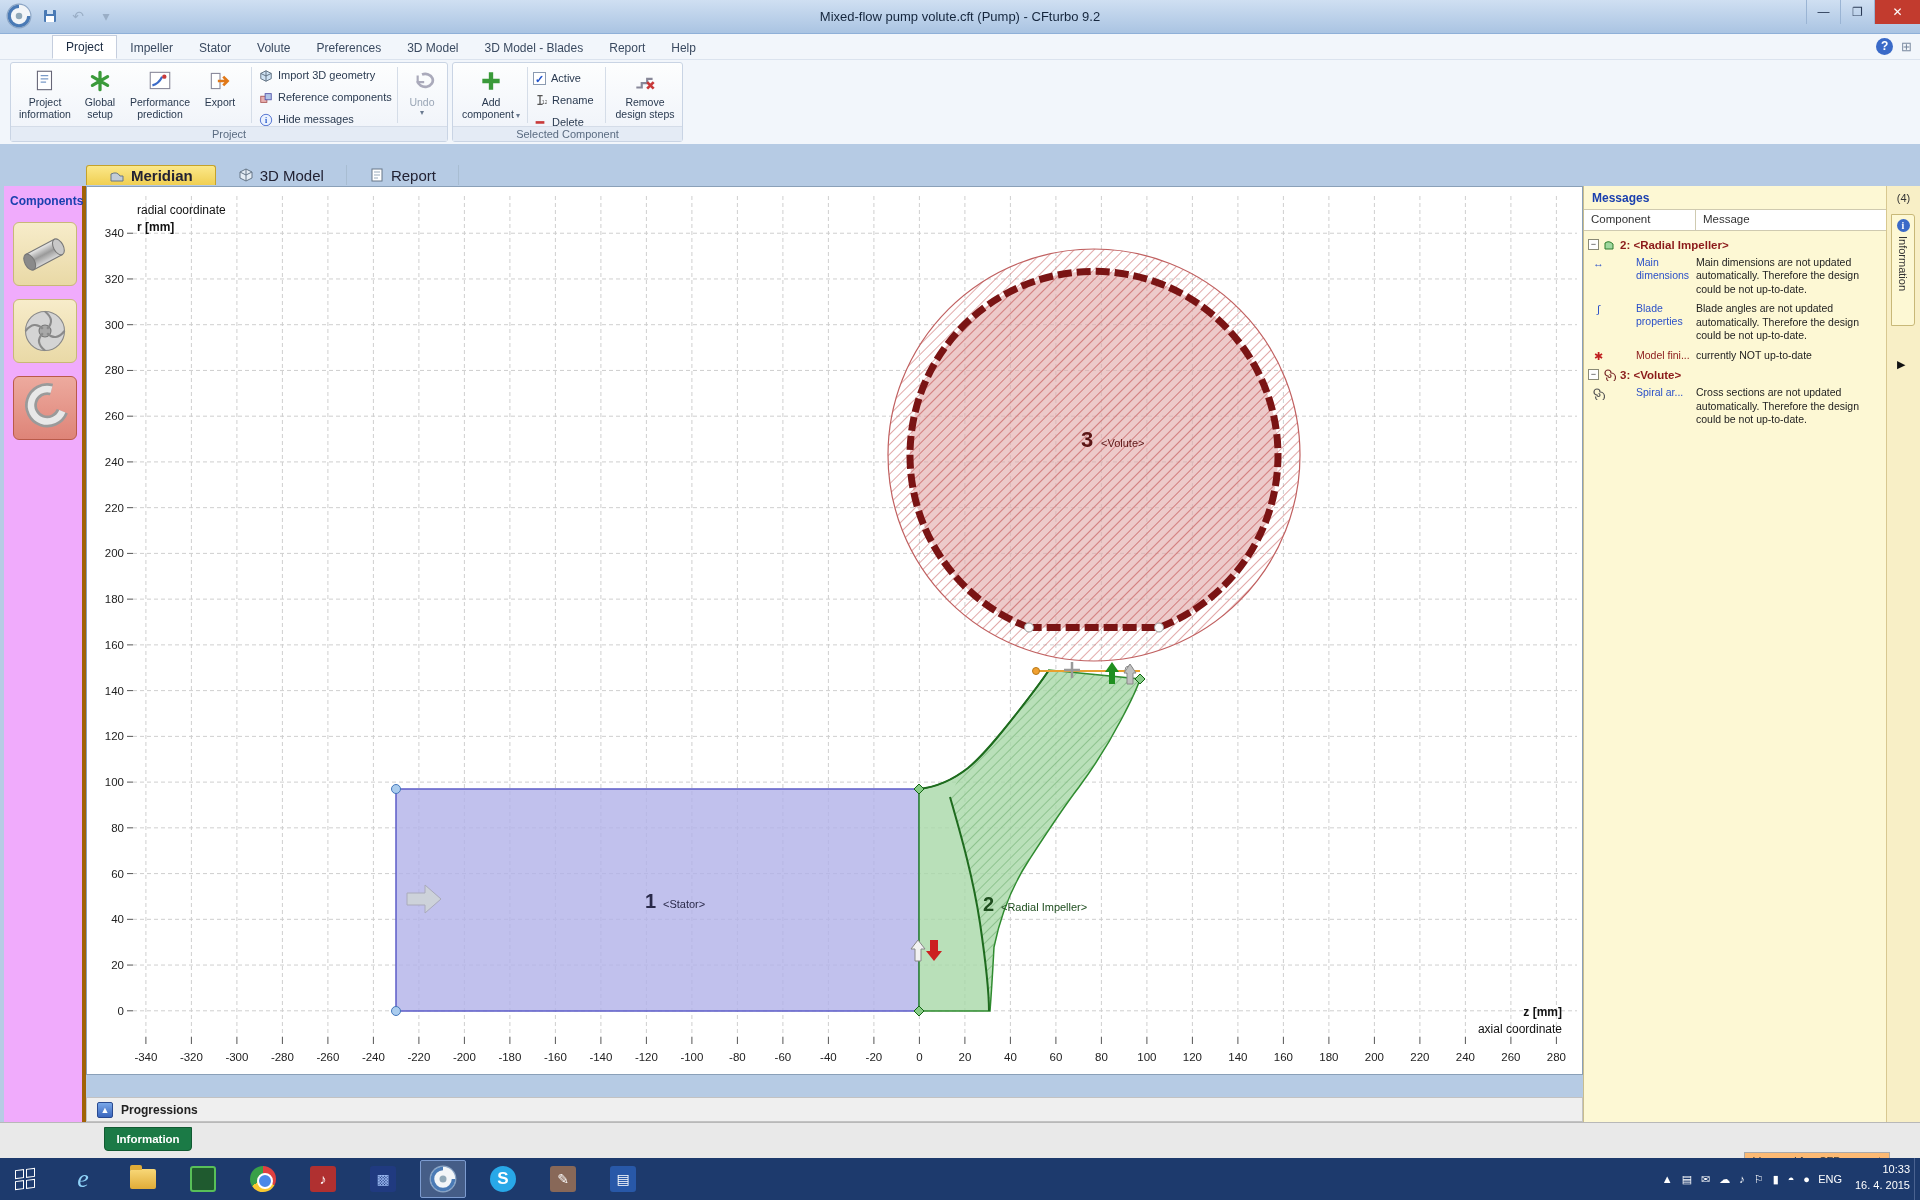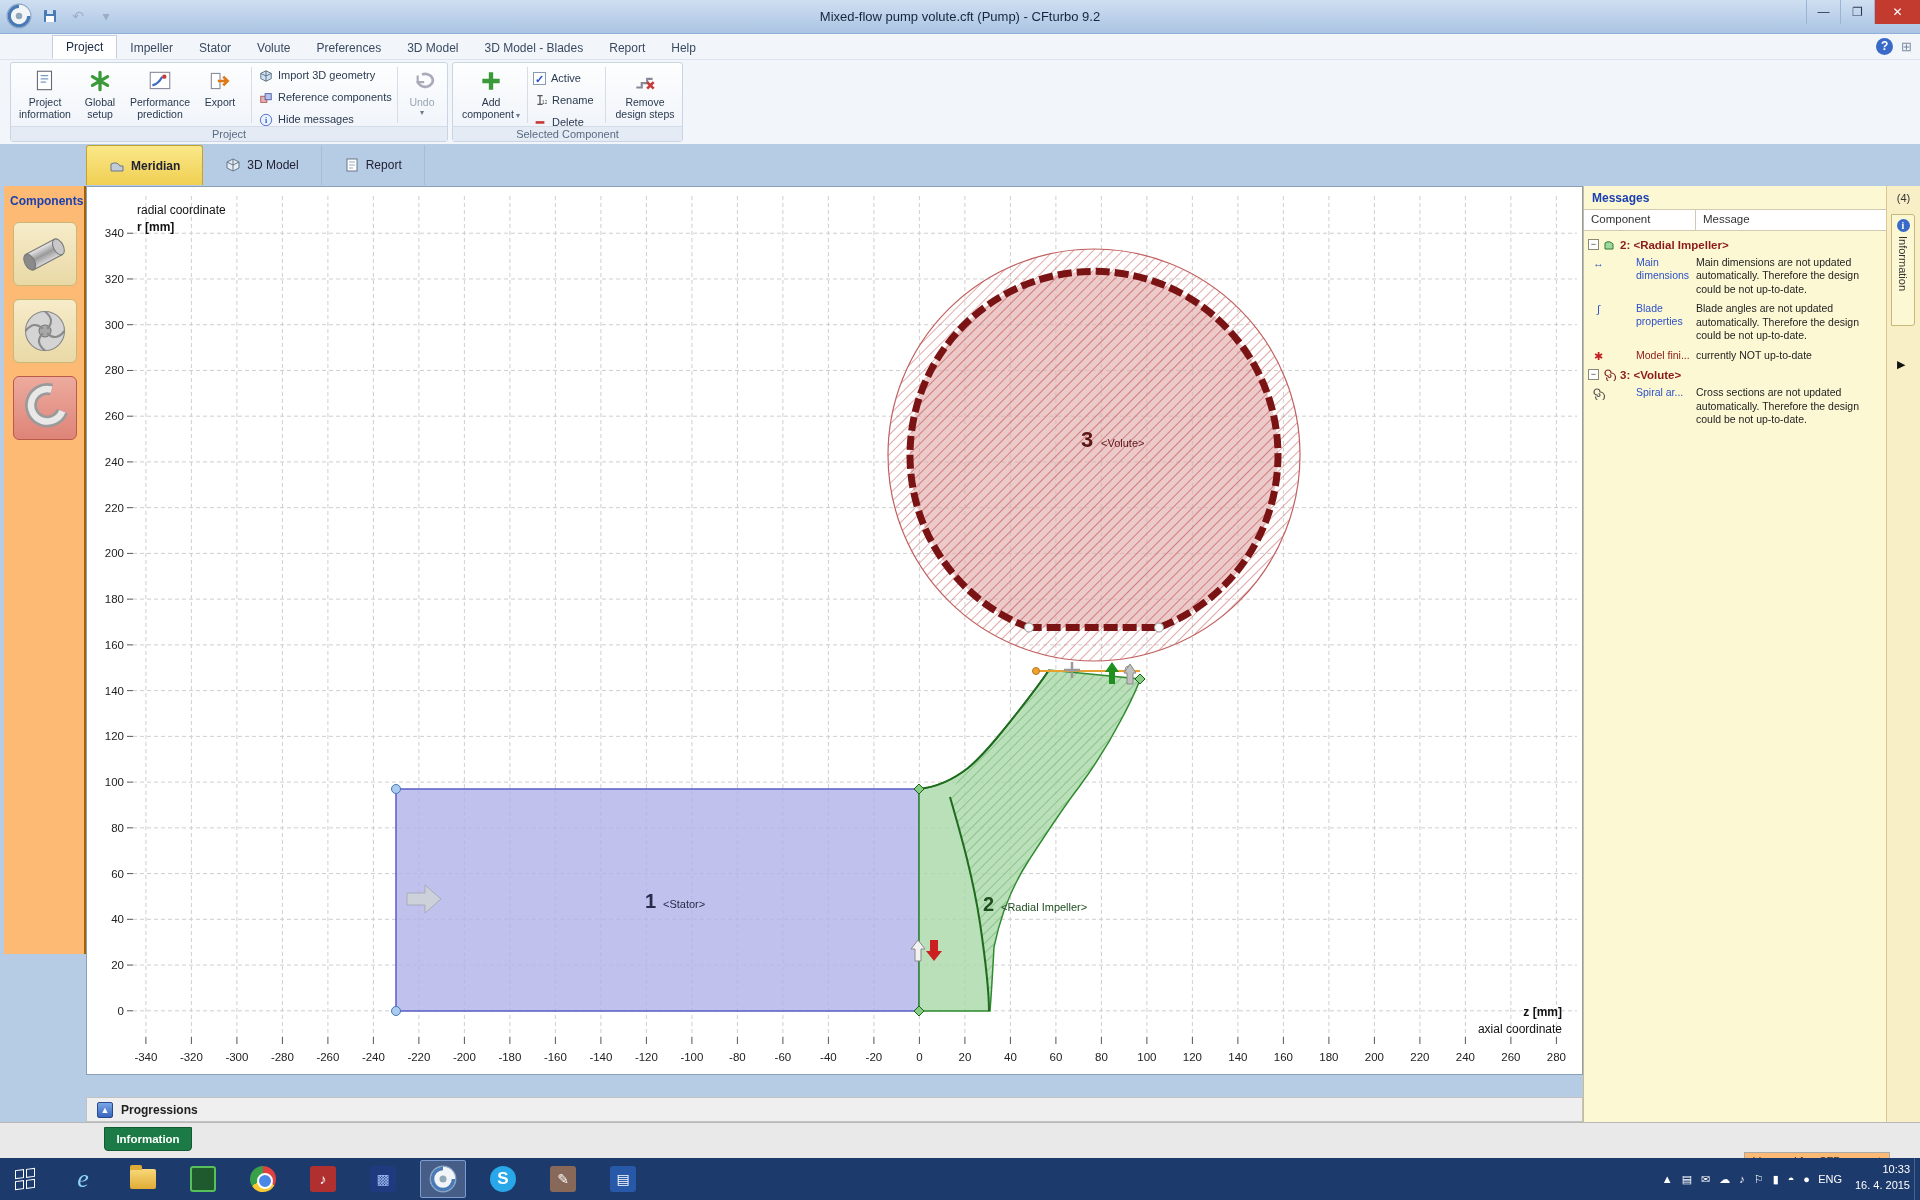--- a/index.html
+++ b/index.html
@@ -39,26 +39,26 @@
   .bigbtn.gray { color:#9aa6b6; }
   .smallbtn { position:absolute; left:248px; width:170px; height:18px; display:flex; gap:5px; font-size:11px; color:#2a3a50; }
   .smallbtn svg { width:14px; height:14px; }
   .vsep { position:absolute; top:4px; bottom:18px; width:1px; background:#d5dde8; }
   .chkrow { position:absolute; left:528px; width:120px; height:18px; display:flex; align-items:center; gap:5px; font-size:11px; color:#2a3a50; }
   .chkbox { width:13px; height:13px; border:1px solid #8a9ab0; background:#fff; font-size:11px; line-height:12px; text-align:center; color:#2255cc; font-weight:bold; }
   .dd { font-size:8px; color:#6a7a90; }
 
   
   .viewtabs { position:absolute; left:86px; top:155px; height:30px; display:flex; align-items:flex-end; }
-  .vtab { height:40px; display:flex; align-items:center; gap:6px; padding:0 22px; font-size:12px; color:#223; border-right:1px solid #a8bdd2; }
+  .vtab { height:20px; display:flex; align-items:center; gap:6px; padding:0 22px; font-size:15px; color:#223; border-right:1px solid #a8bdd2; }
   .vtab svg { width:16px; height:16px; }
   .vtab.active { background:linear-gradient(#fbe88a,#f0cf52); border:1px solid #c5a22a; border-bottom:none; font-weight:bold; border-radius:3px 3px 0 0; }
 
   
-  .components { position:absolute; left:4px; top:186px; width:82px; height:768px; background:#fdba74; border-right:2px solid #a16207; }
+  .components { position:absolute; left:4px; top:186px; width:82px; height:936px; background:#f0abfc; border-right:4px solid #a16207; }
   .comp-title { font-size:12px; font-weight:bold; color:#1a3fae; padding:8px 0 0 6px; }
   .ctile { position:absolute; left:9px; width:64px; height:64px; border:1px solid #c8b878; border-radius:6px;
     background:linear-gradient(#f7ecca,#e9d9a6); display:flex; align-items:center; justify-content:center; }
   .ctile svg { width:52px; height:52px; }
   .ctile.volute { background:linear-gradient(#edaA9e,#de8478); border-color:#b95a4a; }
 
   
   .canvas { position:absolute; left:86px; top:186px; width:1497px; height:889px; background:#fff; border:1px solid #8aa0b8; }
   .gridline { stroke:#cfcfcf; stroke-width:1; stroke-dasharray:4 3; }
   .tickmark { stroke:#555; stroke-width:1; }

